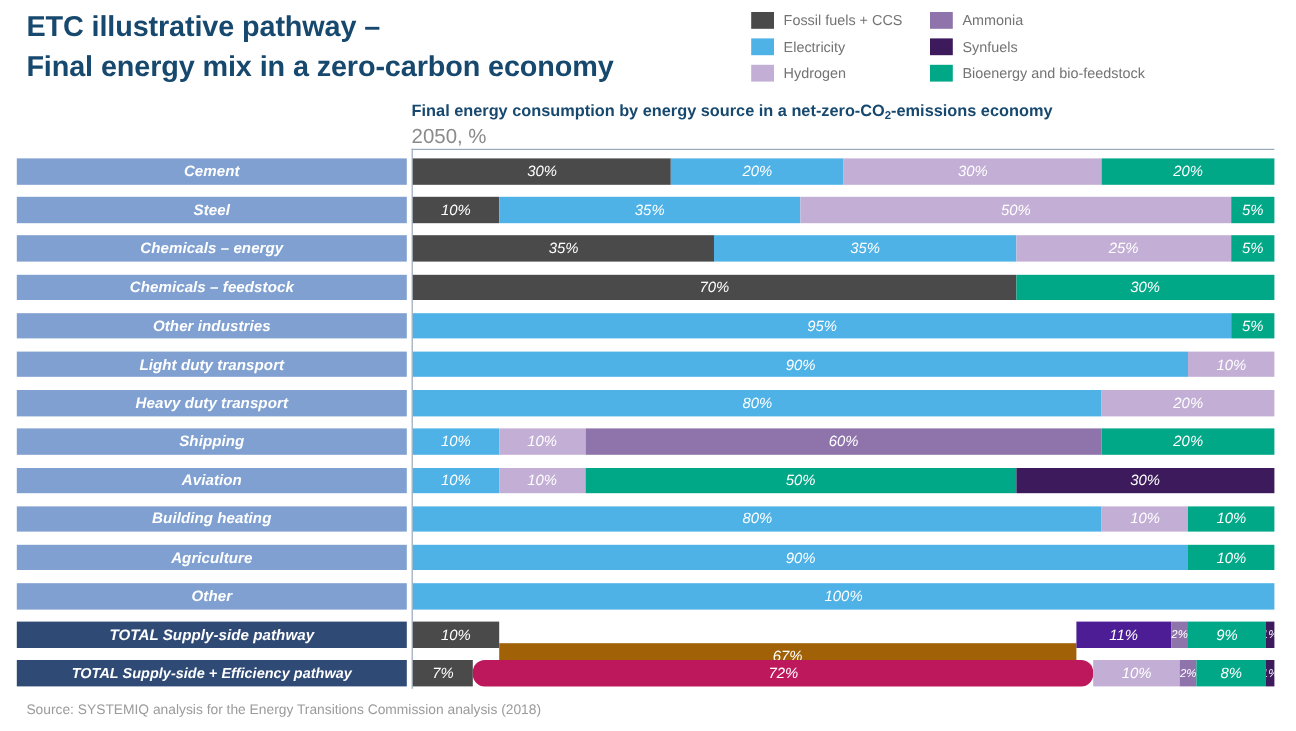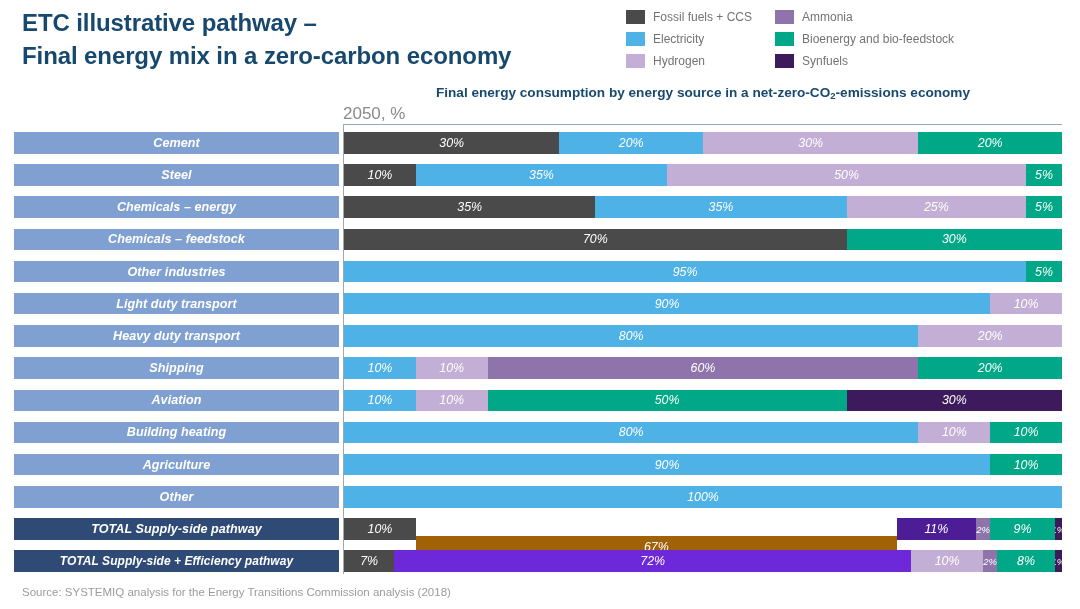--- a/index.html
+++ b/index.html
@@ -26,21 +26,21 @@
   #legend { position:absolute; left:626px; top:6px; width:450px; }
   .legend-col { position:absolute; top:0; }
   .legend-col.left { left:0; }
   .legend-col.right { left:149px; }
   .legend-item { display:flex; align-items:center; height:22px; }
   .legend-swatch { width:19px; height:14px; flex:0 0 19px; margin-right:8px; }
   .legend-label { font-size:12px; color:#737373; font-weight:normal; white-space:nowrap; }
 
   
   #subtitle-block { position:absolute; left:343px; top:85px; width:720px; }
-  #subtitle { font-size:13.6px; font-weight:bold; color:#17486e; line-height:1.25;text-align:center; }
+  #subtitle { font-size:13.6px; font-weight:bold; color:#17486e; line-height:1.25; }
   #subtitle sub { font-size:9.5px; vertical-align:baseline; position:relative; top:2px; }
   #subsubtitle { font-size:17px; color:#8a8a8a; margin-top:2px; }
   #axis-rule { position:absolute; left:343px; top:124px; width:719px; height:1px; background:#9aa8bb; }
   #axis-vline { position:absolute; left:343px; top:124px; width:1px; height:450px; background:#9aa8bb; }
 
   
   #rows { position:absolute; left:0; top:132px; width:1080px; }
   .row { position:relative; height:32.2px;font-style:italic; }
 
   .row-label {
@@ -96,26 +96,26 @@
           <span class="legend-swatch" style="background: rgb(195, 174, 213);"></span>
           <span class="legend-label">Hydrogen</span>
         </div>
       </div>
     <div class="legend-col right">
         <div class="legend-item">
           <span class="legend-swatch" style="background: rgb(142, 116, 171);"></span>
           <span class="legend-label">Ammonia</span>
         </div>
         <div class="legend-item">
+          <span class="legend-swatch" style="background: rgb(61, 26, 91);"></span>
+          <span class="legend-label">Synfuels</span>
+        </div>
+        <div class="legend-item">
           <span class="legend-swatch" style="background: rgb(0, 168, 135);"></span>
           <span class="legend-label">Bioenergy and bio-feedstock</span>
-        </div>
-        <div class="legend-item">
-          <span class="legend-swatch" style="background: rgb(61, 26, 91);"></span>
-          <span class="legend-label">Synfuels</span>
         </div>
       </div>
   </div>
 
 </div>
 
 <div id="subtitle-block">
   <div id="subtitle">
     <span>Final energy consumption by energy source in a net-zero-CO</span><sub>2</sub><span>-emissions economy</span>
   </div>
@@ -227,21 +227,21 @@
         <div class="seg" title="TOTAL Supply-side pathway — Hydrogen: 11%" style="width: 11%; background: #4c1d95;">11%</div>
         <div class="seg tiny" title="TOTAL Supply-side pathway — Ammonia: 2%" style="width: 2%; background: rgb(142, 116, 171);">2%</div>
         <div class="seg" title="TOTAL Supply-side pathway — Bioenergy and bio-feedstock: 9%" style="width: 9%; background: rgb(0, 168, 135);">9%</div>
         <div class="seg tiny" title="TOTAL Supply-side pathway — Synfuels: 1%" style="width: 1%; background: rgb(61, 26, 91);">1%</div>
       </div>
     </div>
     <div class="row total">
       <div class="row-label" style="font-size: 12px;">TOTAL Supply-side + Efficiency pathway</div>
       <div class="row-bar">
         <div class="seg" title="TOTAL Supply-side + Efficiency pathway — Fossil fuels + CCS: 7%" style="width: 7%; background: rgb(74, 74, 74);">7%</div>
-        <div class="seg" title="TOTAL Supply-side + Efficiency pathway — Electricity: 72%" style="width: 72%; background: #6d28d9;">72%</div>
+        <div class="seg" title="TOTAL Supply-side + Efficiency pathway — Electricity: 72%" style="width: 72%; background: #be185d; border-radius: 10px;">72%</div>
         <div class="seg" title="TOTAL Supply-side + Efficiency pathway — Hydrogen: 10%" style="width: 10%; background: rgb(195, 174, 213);">10%</div>
         <div class="seg tiny" title="TOTAL Supply-side + Efficiency pathway — Ammonia: 2%" style="width: 2%; background: rgb(142, 116, 171);">2%</div>
         <div class="seg" title="TOTAL Supply-side + Efficiency pathway — Bioenergy and bio-feedstock: 8%" style="width: 8%; background: rgb(0, 168, 135);">8%</div>
         <div class="seg tiny" title="TOTAL Supply-side + Efficiency pathway — Synfuels: 1%" style="width: 1%; background: rgb(61, 26, 91);">1%</div>
       </div>
     </div>
   </div>
 
 <div id="source">Source: SYSTEMIQ analysis for the Energy Transitions Commission analysis (2018)</div>
 

